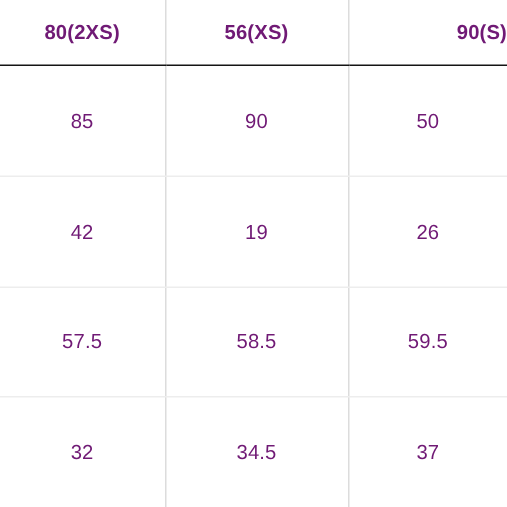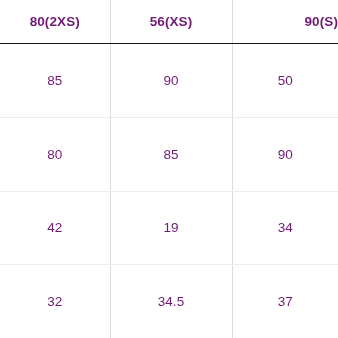--- a/index.html
+++ b/index.html
@@ -82,28 +82,28 @@
       <th>90(S)</th>
     </tr>
   </thead>
   <tbody>
     <tr class="data-row">
       <td>85</td>
       <td>90</td>
       <td>50</td>
     </tr>
     <tr class="data-row">
-      <td>80</td>
-      <td>85</td>
-      <td>90</td>
+      <td>42</td>
+      <td>19</td>
+      <td>26</td>
     </tr>
     <tr class="data-row">
-      <td>42</td>
-      <td>19</td>
-      <td>34</td>
+      <td>57.5</td>
+      <td>58.5</td>
+      <td>59.5</td>
     </tr>
     <tr class="data-row">
       <td>32</td>
       <td>34.5</td>
       <td>37</td>
     </tr>
   </tbody>
 </table>
 
 </body></html>

